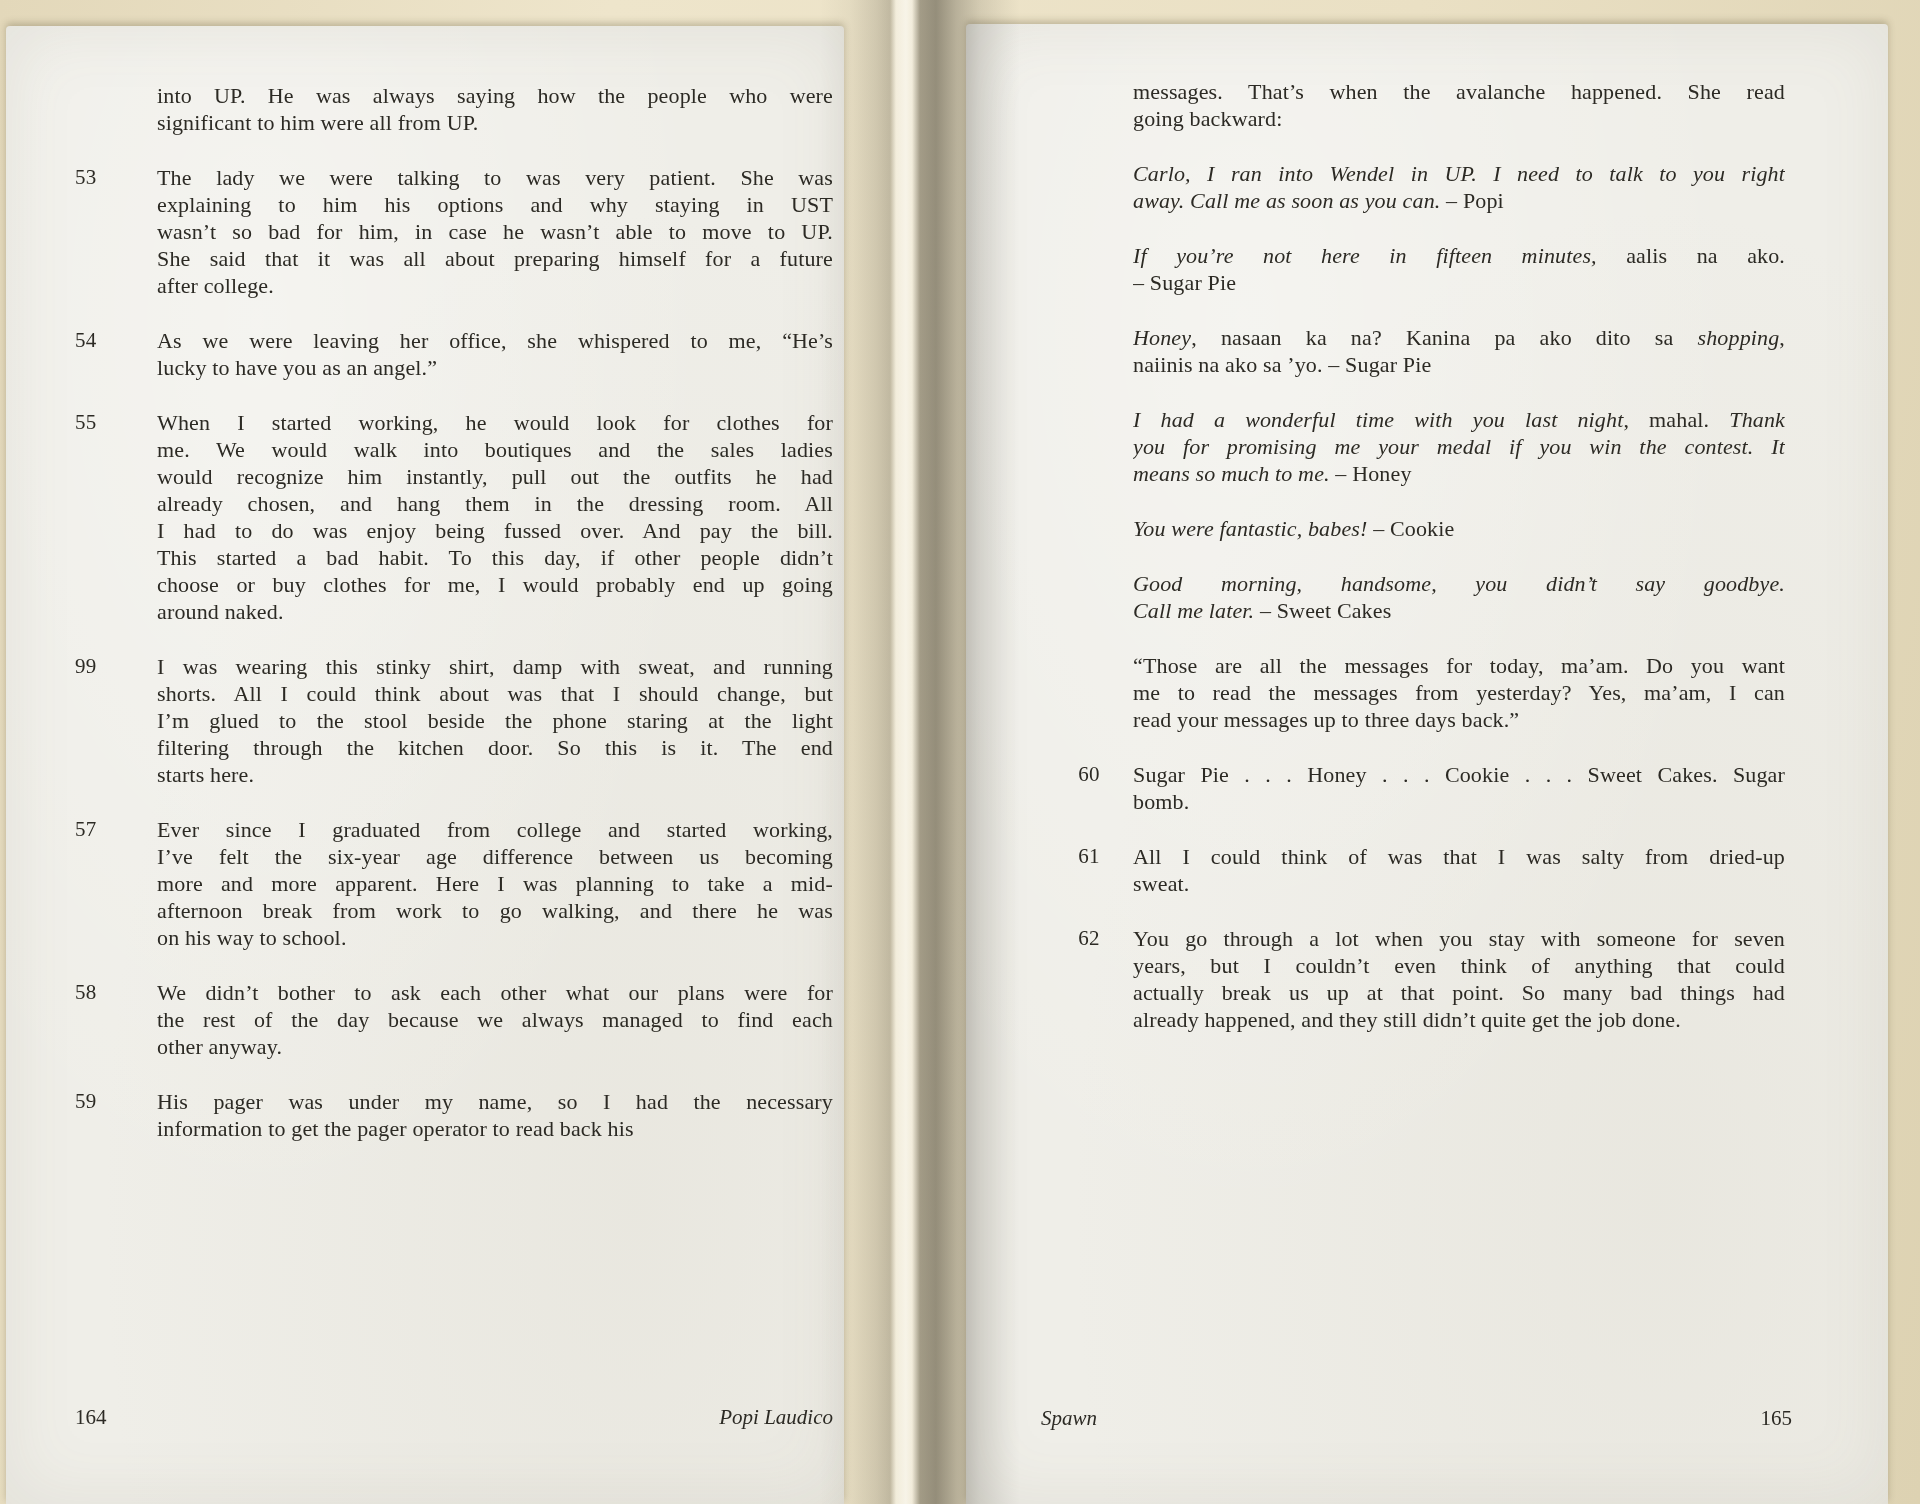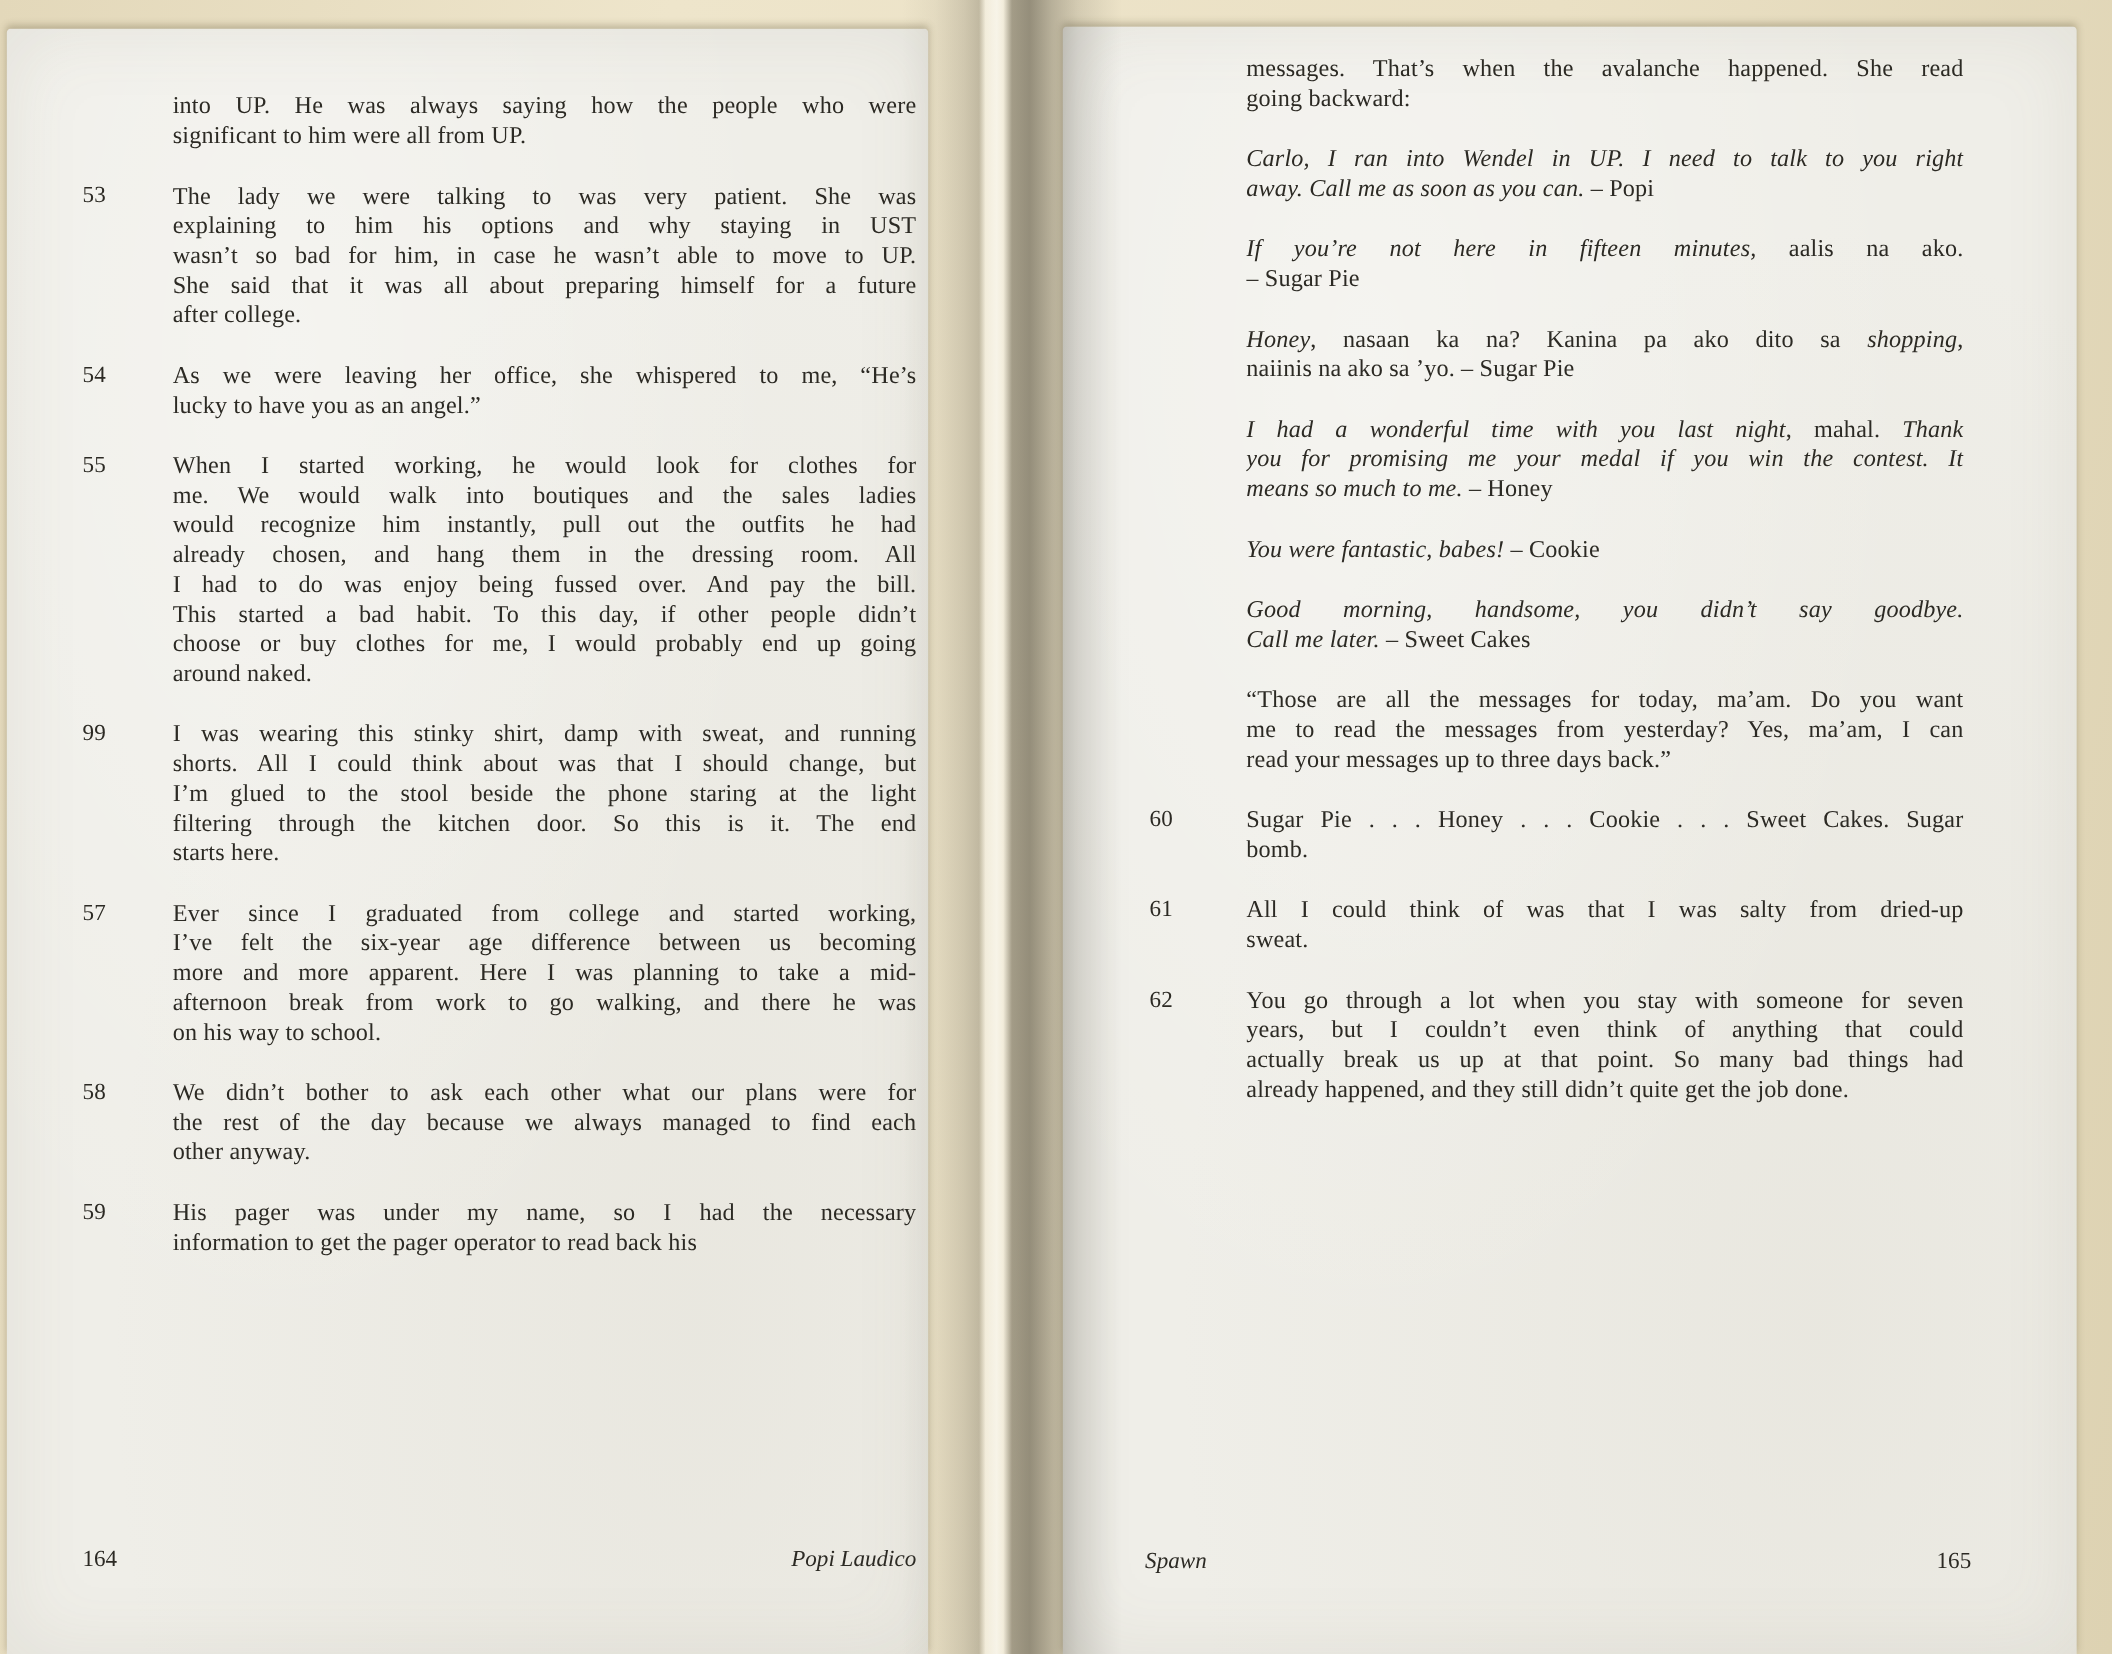--- a/index.html
+++ b/index.html
@@ -16,21 +16,21 @@
     position:absolute;top:26px;bottom:0;
     background:
       radial-gradient(ellipse at 30% 20%, rgba(255,255,255,0.35), rgba(255,255,255,0) 55%),
       radial-gradient(ellipse at 75% 80%, rgba(205,200,184,0.18), rgba(205,200,184,0) 60%),
       #efeee8;
     box-shadow: inset 0 0 70px rgba(120,110,80,0.10), 0 -3px 7px rgba(90,80,50,0.30);
     border-radius:4px 4px 0 0;
     color:#2c2a24;
   }
   .page-left{left:6px;width:838px;padding:56px 0 0 69px;box-sizing:border-box;}
-  .page-right{left:966px;width:922px;top:24px;padding:24px 0 0 79px;box-sizing:border-box;}
+  .page-right{left:966px;width:922px;top:24px;padding:54px 0 0 79px;box-sizing:border-box;}
   .gutter{
     position:absolute;top:0;bottom:0;left:820px;width:200px;pointer-events:none;z-index:5;
     background:linear-gradient(90deg,
       rgba(80,75,60,0) 0%,
       rgba(80,75,60,0.06) 15%,
       rgba(80,75,60,0.18) 28%,
       rgba(80,75,60,0.28) 35%,
       rgba(248,246,238,0.50) 38%,
       rgba(250,248,240,0.80) 43%,
       rgba(248,246,238,0.50) 46%,
@@ -39,21 +39,21 @@
       rgba(62,58,46,0.30) 68%,
       rgba(62,58,46,0.14) 80%,
       rgba(62,58,46,0.05) 92%,
       rgba(62,58,46,0) 100%);
   }
   .para{display:flex;}
   .para + .para{margin-top:28px;}
   .num{
     flex:0 0 82px;font-size:21px;line-height:27px;letter-spacing:0.2px;
   }
-  .page-right .num{flex:0 0 88px;}
+  .page-right .num{flex:0 0 88px;text-align:center;}
   .ptxt{width:676px;font-size:22px;line-height:27px;letter-spacing:0.15px;}
   .page-right .ptxt{width:652px;}
   .line{
     text-align:justify;text-align-last:justify;
     height:27px;overflow:hidden;white-space:normal;
   }
   .line.last{text-align-last:left;}
   .it{font-style:italic;}
   .footer{
     position:absolute;display:flex;justify-content:space-between;align-items:baseline;

